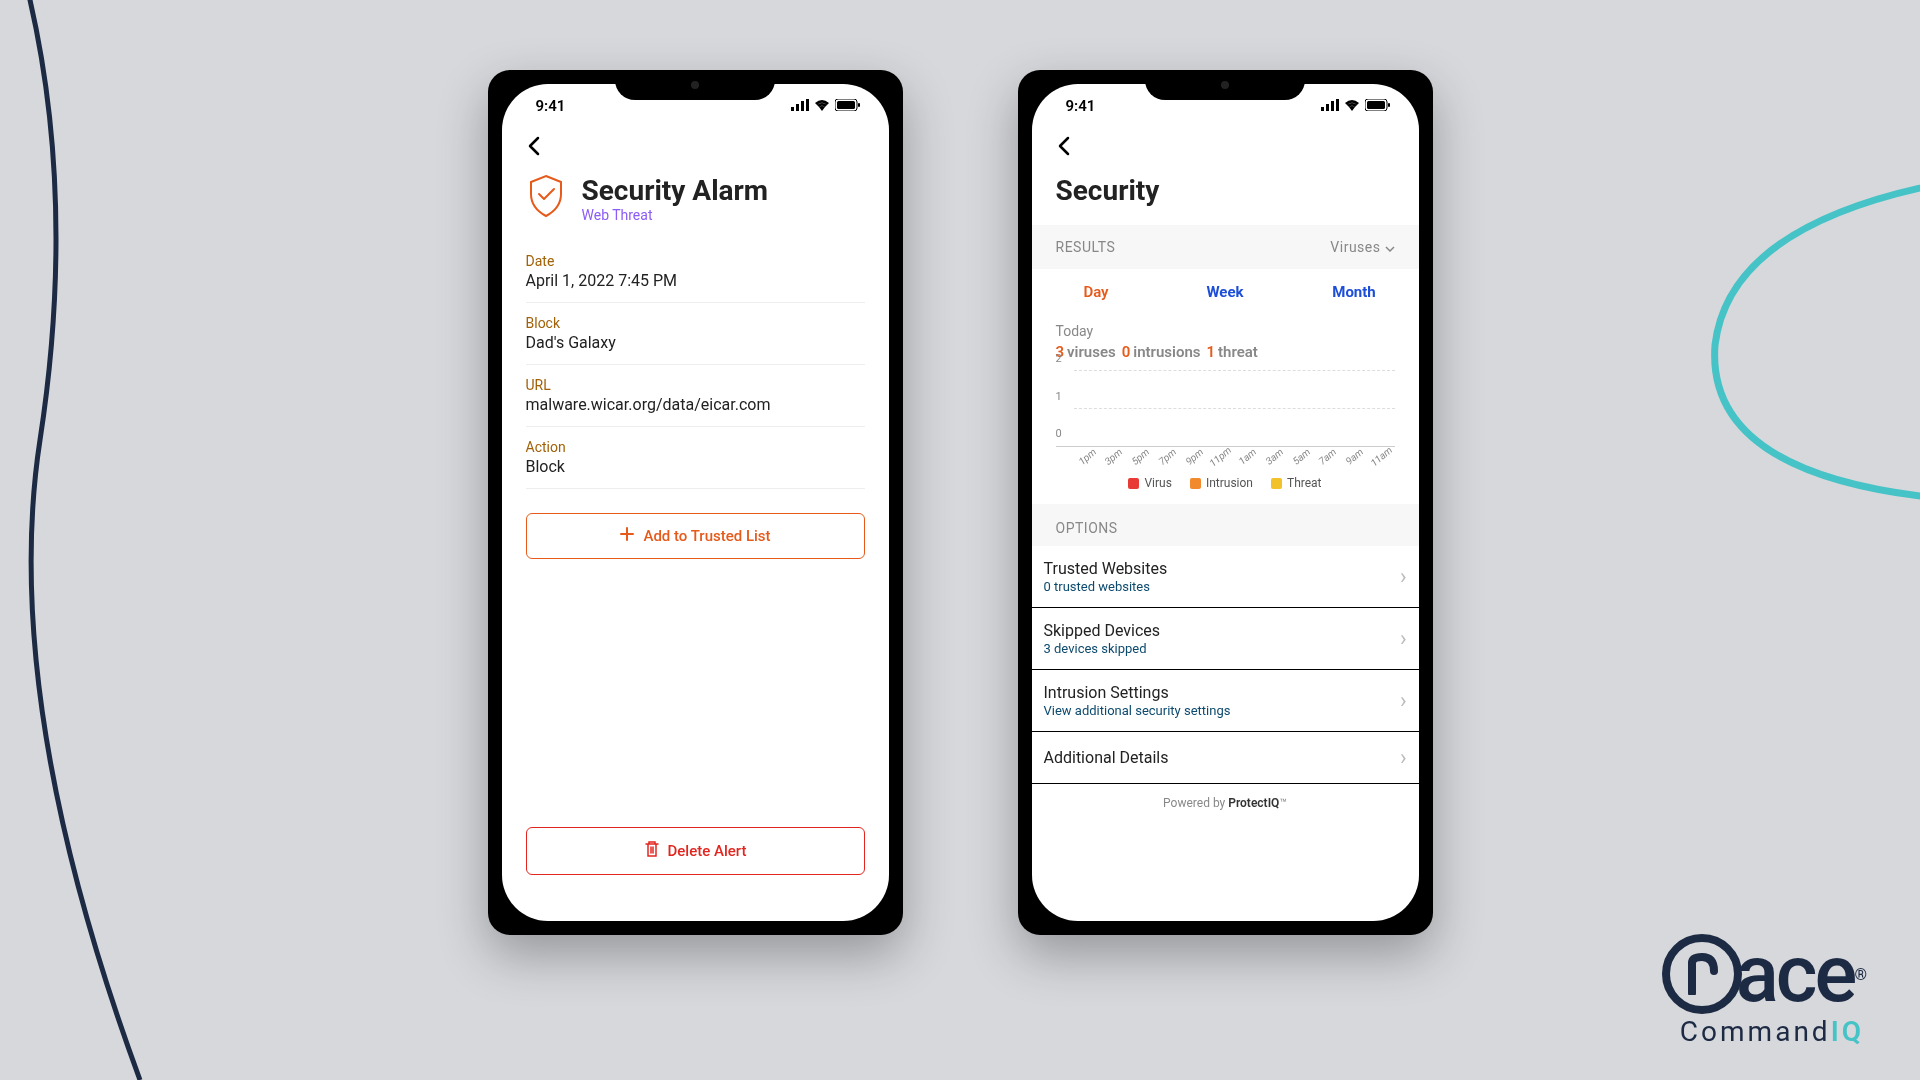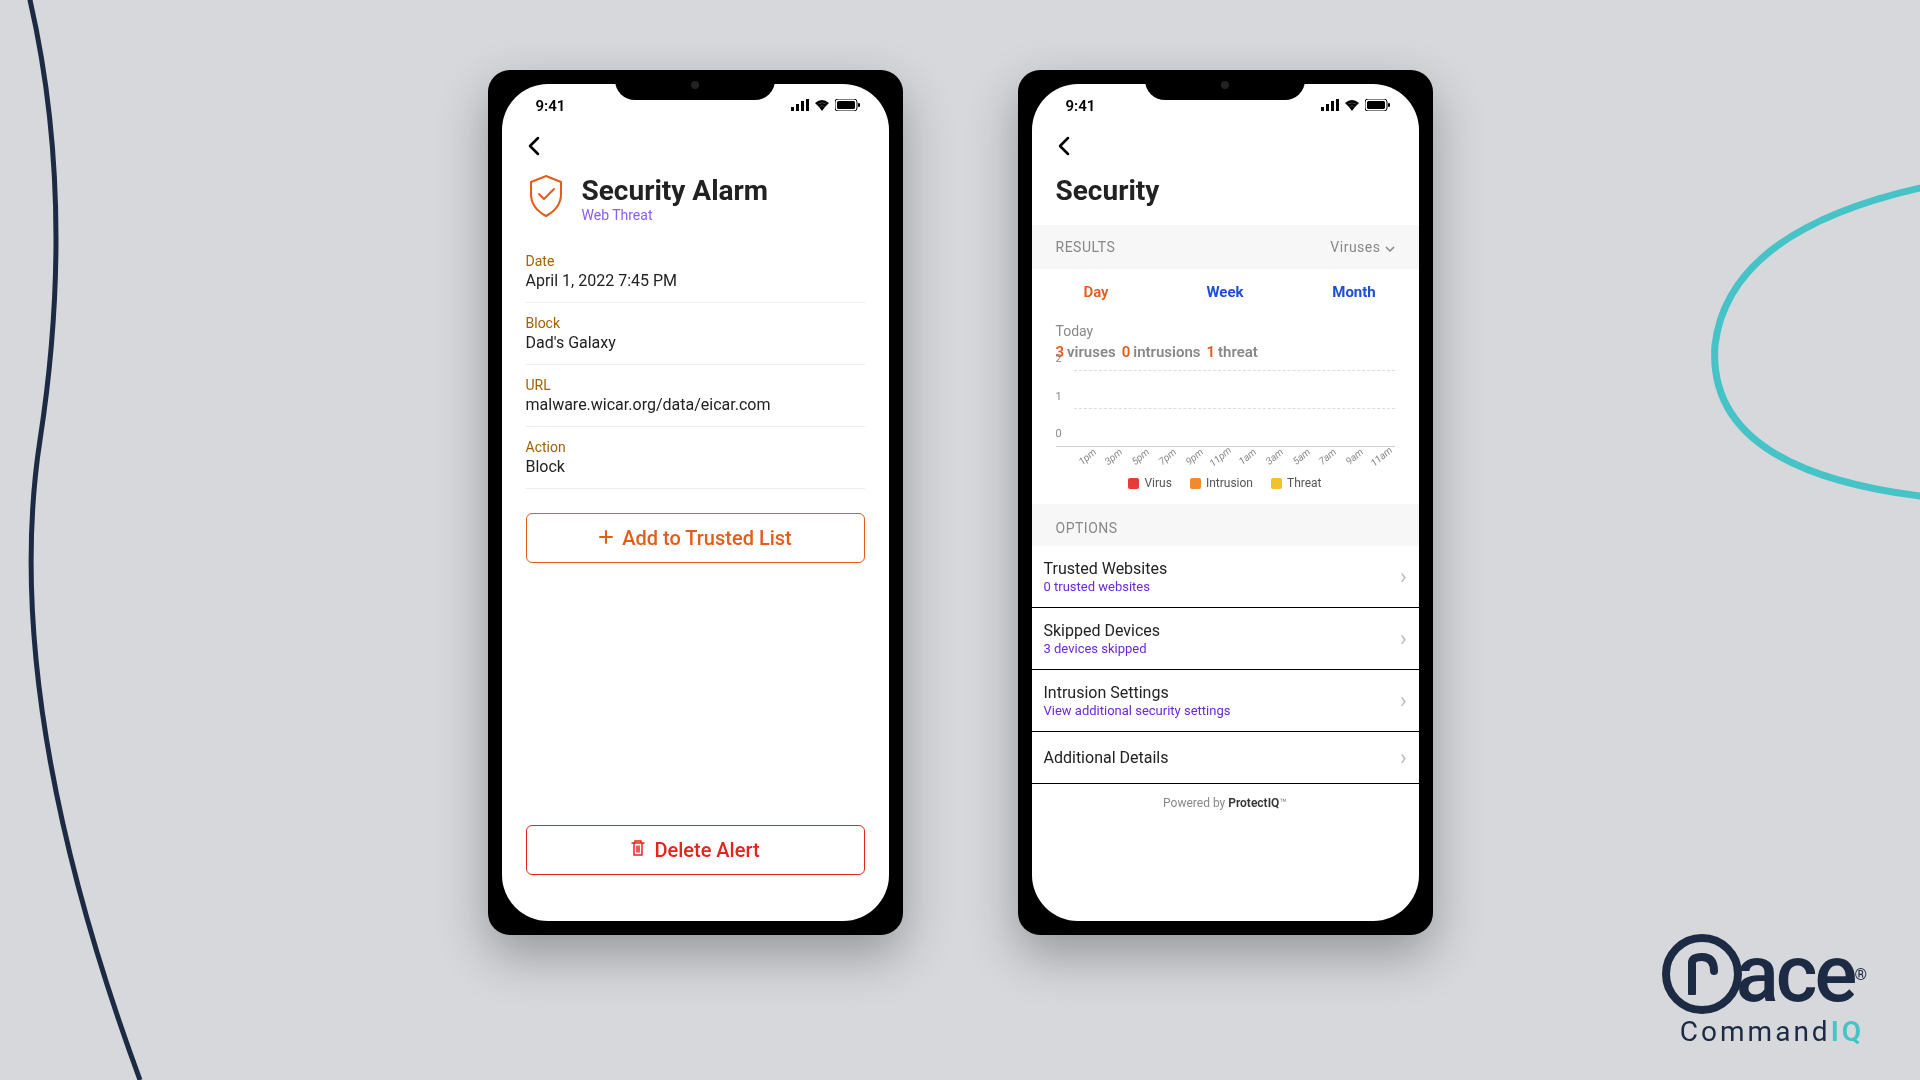--- a/index.html
+++ b/index.html
@@ -25,21 +25,21 @@
 
 .alarm-header { display: flex; align-items: flex-start; gap: 16px; margin-bottom: 18px; }
 .shield-icon { width: 40px; height: 40px; flex-shrink: 0; }
 .alarm-title { font-size: 28px; font-weight: 700; color: #222; }
 .alarm-subtitle { font-size: 14px; color: #8b5cf6; }
 
 .detail-row { padding: 12px 0; border-bottom: 1px solid #eee; }
 .detail-label { font-size: 14px; color: #a16207; margin-bottom: 2px; }
 .detail-value { font-size: 16px; color: #222; }
 
-.btn { width: 100%; padding: 12px; border-radius: 6px; font-size: 20px; font-weight: 500; display: flex; align-items: center; justify-content: center; gap: 8px; cursor: pointer; background: #fff; }
+.btn { width: 100%; padding: 12px; border-radius: 6px; font-size: 15px; font-weight: 500; display: flex; align-items: center; justify-content: center; gap: 8px; cursor: pointer; background: #fff; }
 .btn-orange { border: 1.5px solid #e65a1a; color: #e65a1a; margin-top: 24px; }
 .btn-red { border: 1.5px solid #e2261f; color: #e2261f; position: absolute; bottom: 46px; left: 24px; right: 24px; width: auto; }
 
 .security-title { font-size: 28px; font-weight: 700; color: #222; padding: 0 24px 18px; }
 .section-full { background: #f7f7f8; }
 .section-header { display: flex; justify-content: space-between; align-items: center; padding: 14px 24px; color: #888; font-size: 14px; letter-spacing: 0.5px; }
 .dropdown-label { display: flex; align-items: center; gap: 4px; color: #888; }
 
 .tabs { display: flex; background: #fff; padding: 14px 0; }
 .tab { flex: 1; text-align: center; font-size: 15px; font-weight: 700; color: #1d4ed8; }
@@ -61,21 +61,21 @@
 .x-axis { display: flex; margin-left: 18px; margin-top: 4px; }
 .x-tick { flex: 1; font-size: 10px; color: #888; text-align: center; transform: rotate(-40deg); transform-origin: center; font-style: italic; }
 
 .legend { display: flex; justify-content: center; gap: 18px; margin-top: 14px; font-size: 12px; color: #555; }
 .legend-item { display: flex; align-items: center; gap: 5px; }
 .legend-dot { width: 11px; height: 11px; border-radius: 2px; }
 
 .options-header { padding: 16px 24px 10px; color: #888; font-size: 14px; letter-spacing: 0.5px; }
 .option-row { display: flex; justify-content: space-between; align-items: center; padding: 13px 12px; background: #fff; border-bottom: 1px solid #000000; }
 .option-title { font-size: 16px; color: #222; }
-.option-sub { font-size: 13px; color: #6d28d9; margin-top: 1px; }
+.option-sub { font-size: 13px; color: #0c4a6e; margin-top: 1px; }
 .chev-right { color: #bbb; font-size: 22px; }
 
 .powered { text-align: center; font-size: 12px; color: #888; padding: 12px 0 4px; background: #fff; }
 .powered strong { color: #333; font-weight: 600; }
 
 .brand { position: absolute; bottom: 32px; right: 56px; text-align: right; }
 .brand-race { font-size: 80px; color: #1d2a44; font-weight: 500; letter-spacing: -3px; display: flex; align-items: center; }
 .brand-r { width: 80px; height: 80px; border: 8px solid #1d2a44; border-radius: 50%; display: inline-flex; align-items: center; justify-content: center; margin-right: -6px; position: relative; }
 .brand-sub { font-size: 28px; color: #1d2a44; letter-spacing: 3px; margin-top: -6px; }
 .brand-iq { color: #46c3c6; font-weight: 600; }

